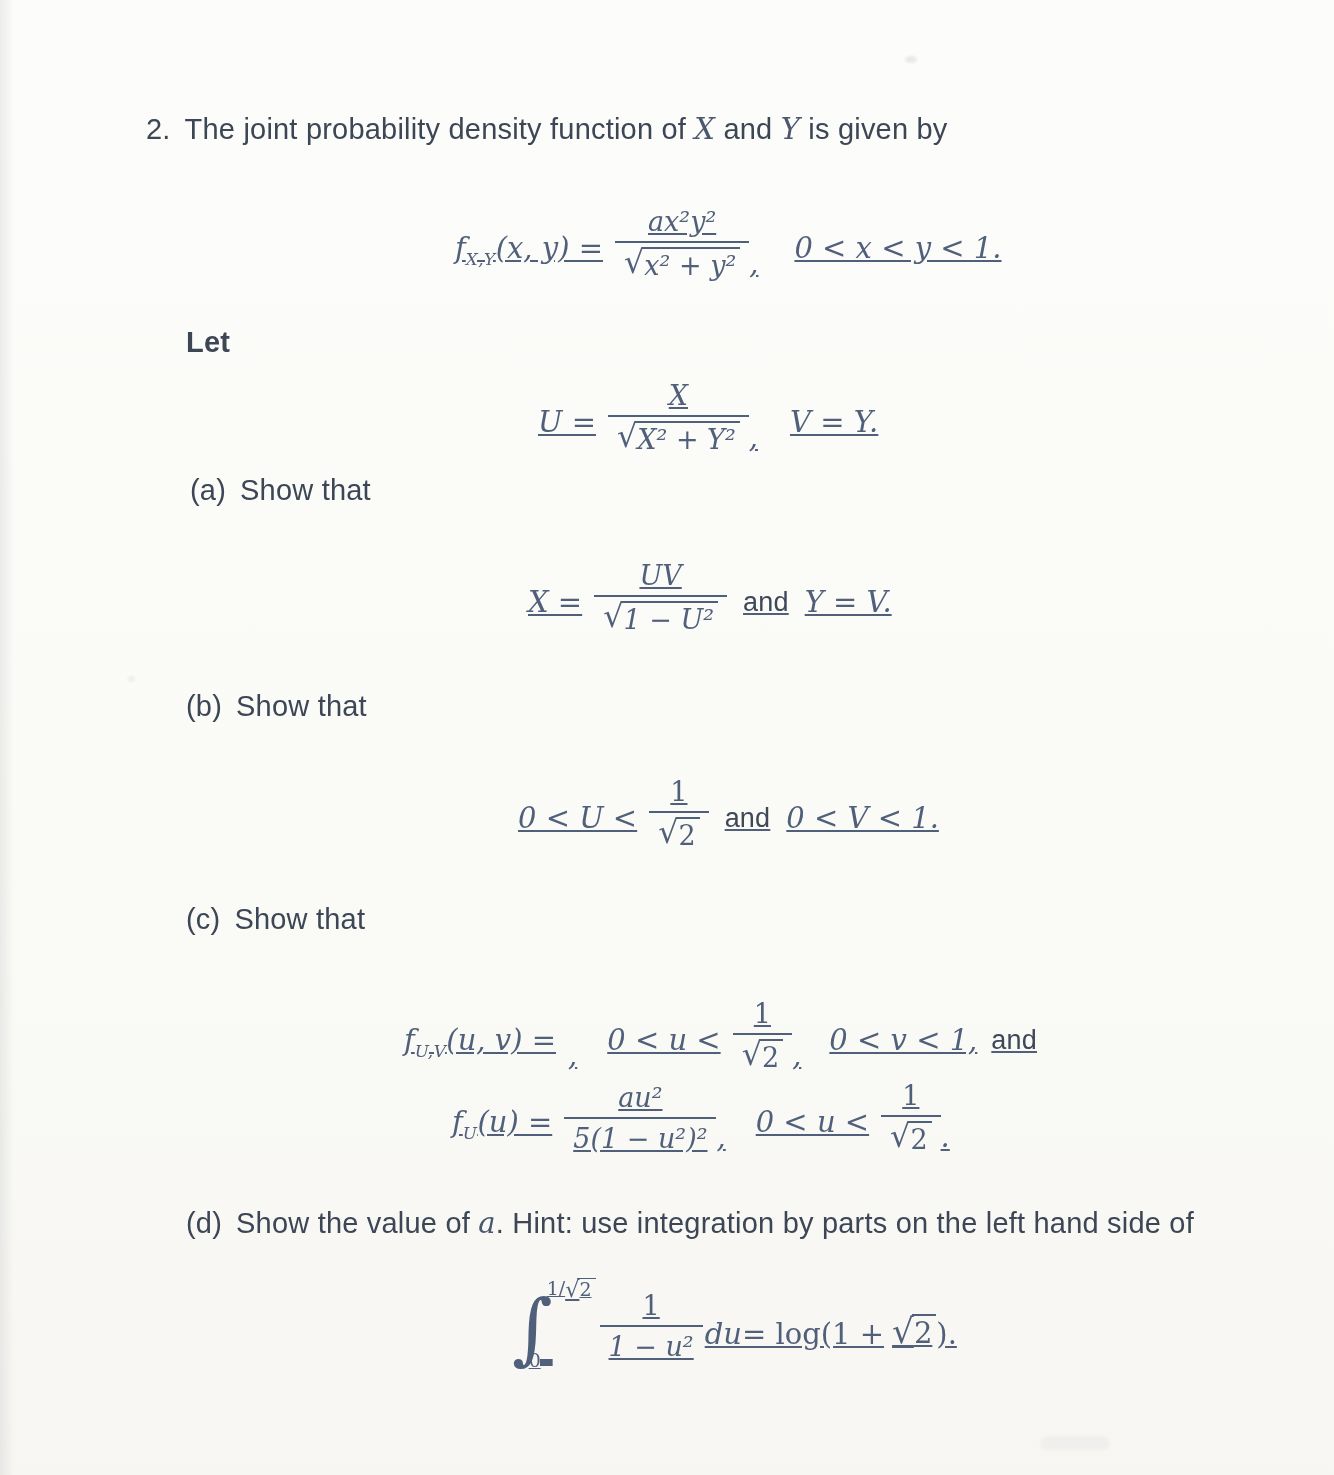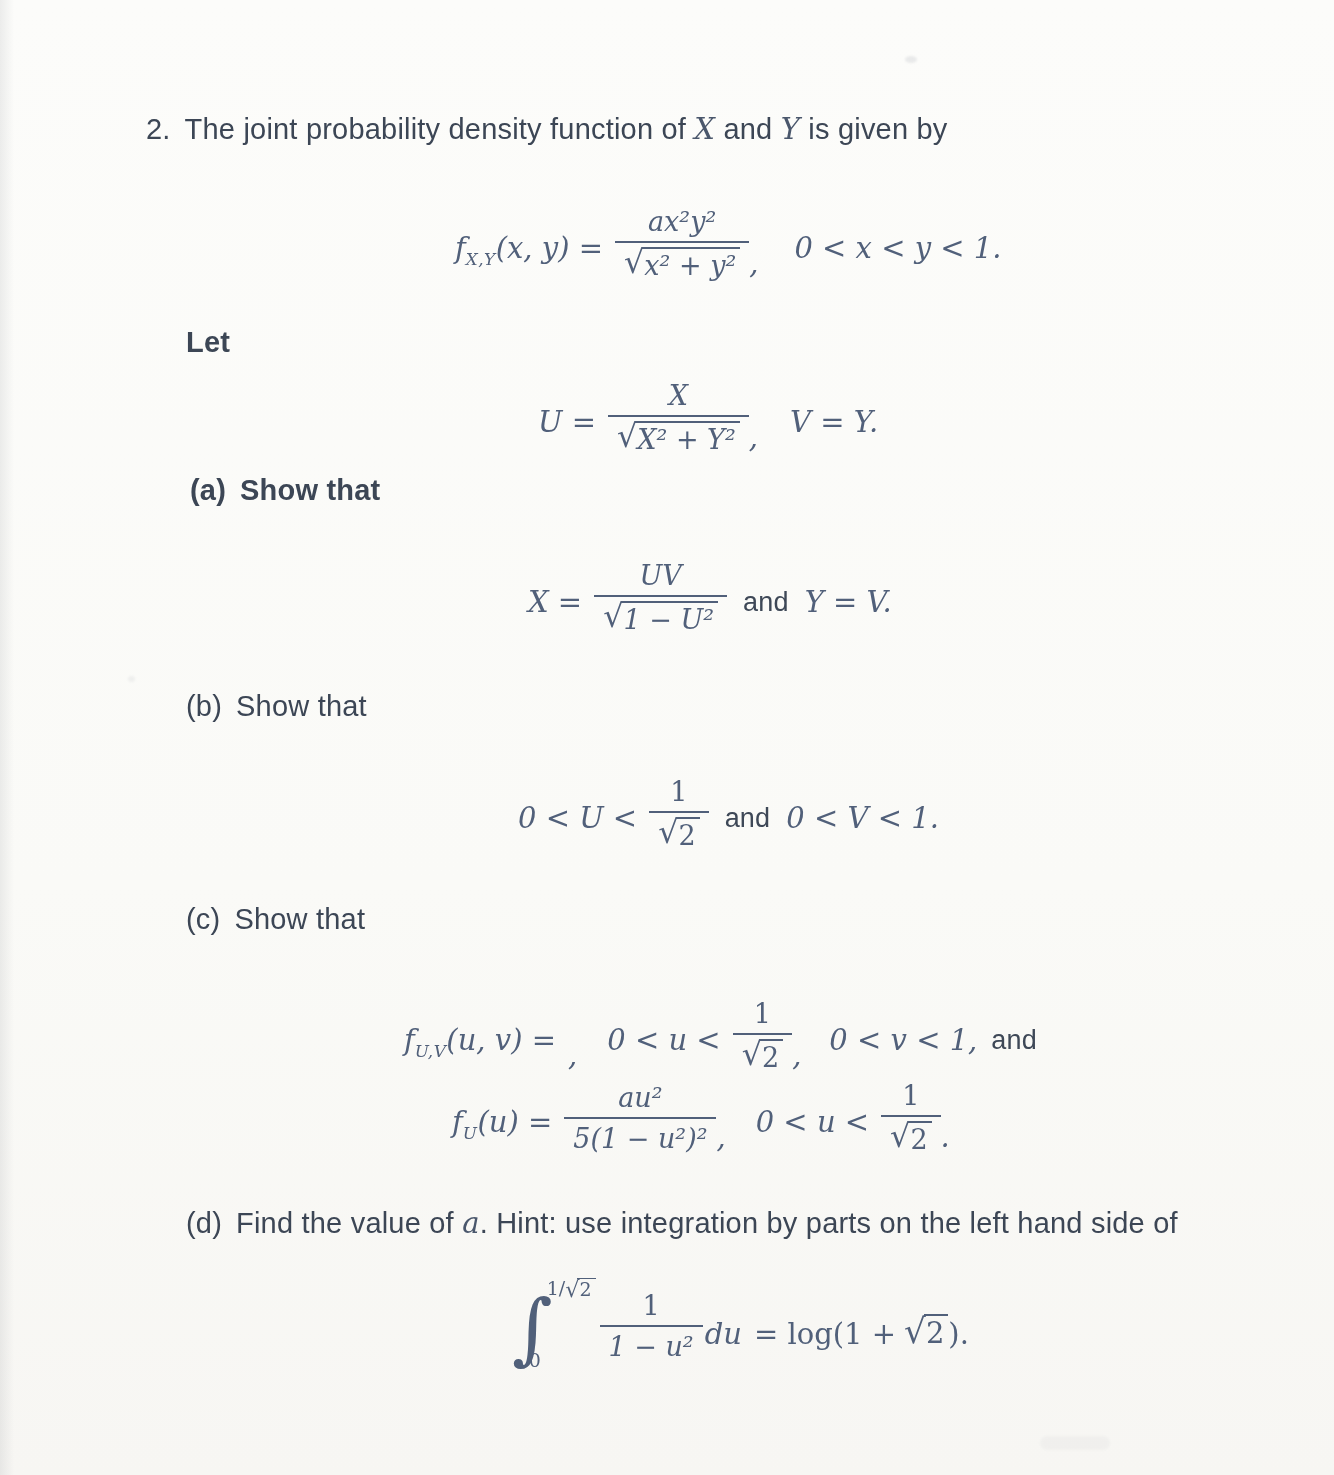--- a/index.html
+++ b/index.html
@@ -50,20 +50,21 @@
   .formula {
     position: absolute;
     display: flex;
     align-items: center;
     font-family: "DejaVu Serif", serif;
     font-style: italic;
     font-size: 29px;
     color: #51607a;
     white-space: nowrap;
     line-height: 1.15;
+    text-decoration: underline;
   }
   .formula sub {
     font-size: 0.58em;
     line-height: 0;
     letter-spacing: 0.5px;
   }
   .bl { transform: translateY(5px); }          
   .low { transform: translateY(20px); }
   .gap-r  { margin-right: 12px; }
 
@@ -159,21 +160,21 @@
       <span class="fn">X</span>
       <span class="fd"><span class="sqrt">
             <span class="sym">√</span>
             <span class="rad">X² + Y²</span>
           </span></span>
     </span>
     <span class="low">,</span>
     <span class="bl" style="margin-left:32px;">V = Y.</span>
   </div>
 
-  <div class="textline" style="top:474px; left:190px;font-weight:bold;">
+  <div class="textline" style="top:474px; left:190px;">
     <span class="item-label">(a)</span><span>Show that</span>
   </div>
 
   <div class="formula" style="top:560px; left:528px;">
     <span class="bl gap-r">X =</span>
     <span class="frac">
       <span class="fn">UV</span>
       <span class="fd"><span class="sqrt">
             <span class="sym">√</span>
             <span class="rad">1 − U²</span>
@@ -232,21 +233,21 @@
       <span class="fn rom">1</span>
       <span class="fd"><span class="sqrt">
             <span class="sym">√</span>
             <span class="rad rom">2</span>
           </span></span>
     </span>
     <span class="low">.</span>
   </div>
 
   <div class="textline" style="top:1206px; left:186px;">
-    <span class="item-label">(d)</span><span>Find the value of </span><span class="mvar">a</span><span>. Hint: use integration by parts on the left hand side of</span>
+    <span class="item-label">(d)</span><span>Show the value of </span><span class="mvar">a</span><span>. Hint: use integration by parts on the left hand side of</span>
   </div>
 
   <div class="formula" style="top:1280px; left:512px;">
     <span class="int-wrap">
       <span class="int-sign">∫</span>
       <span class="int-limits">
         <span class="int-up">
             <span class="rom">1/</span>
             <span class="sqrt">
               <span class="sym">√</span>
@@ -254,21 +255,21 @@
             </span>
           </span>
         <span class="int-lo rom">0</span>
       </span>
     </span>
     <span class="frac" style="margin-left:2px;">
       <span class="fn rom">1</span>
       <span class="fd">1 − u²</span>
     </span>
     <span class="bl" style="margin-left:2px; transform:translateY(9px);">du</span>
-    <span class="rom" style="margin-left:12px; transform:translateY(9px);">= log(1 +</span>
+    <span class="rom" style="margin-left:0; transform:translateY(9px);">= log(1 +</span>
     <span class="sqrt" style="margin-left:8px; transform:translateY(6px);">
         <span class="sym">√</span>
         <span class="rad rom">2</span>
       </span>
     <span class="rom" style="transform:translateY(9px);">).</span>
   </div>
 
 </div>
 
 </body></html>

